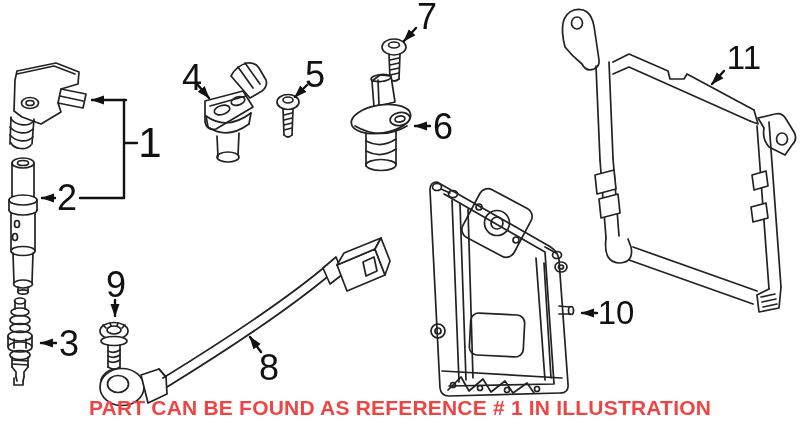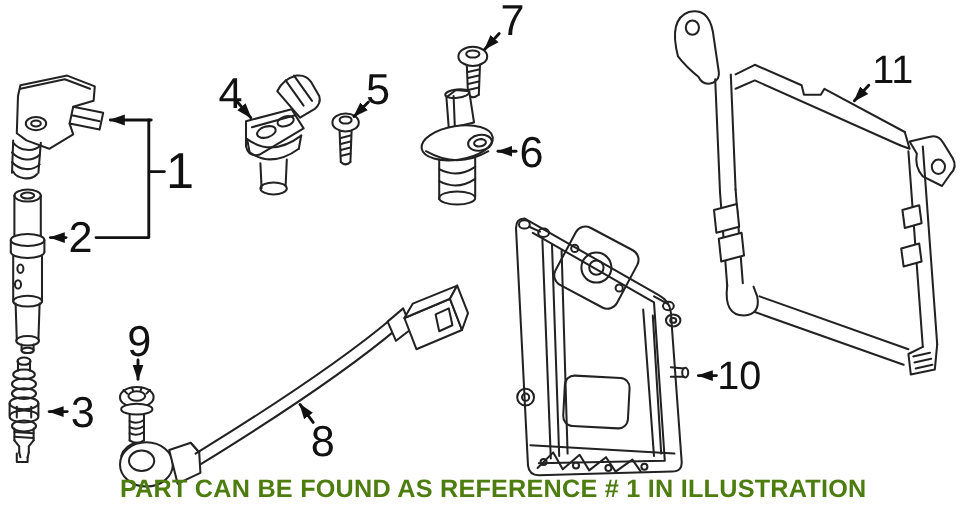--- a/index.html
+++ b/index.html
@@ -6,22 +6,22 @@
   .stage{position:relative;width:800px;height:428px;background:#fff;overflow:hidden;
          font-family:"Liberation Sans",sans-serif;}
   .stage svg{position:absolute;left:0;top:0;}
   .p{stroke:#222;stroke-width:1.7;fill:none;stroke-linecap:round;stroke-linejoin:round;}
   .pf{stroke:#222;stroke-width:1.7;fill:#fff;stroke-linejoin:round;}
   .ld{stroke:#111;stroke-width:2.4;fill:none;stroke-linecap:round;}
   .num{font-family:"Liberation Sans",sans-serif;font-size:36px;fill:#111;text-anchor:middle;}
   .num-lg{font-size:42px;}
   .num-sm{font-size:33px;}
   .caption{position:absolute;top:396px;left:50%;transform:translateX(-50%);
-           font:700 21px "Liberation Sans",sans-serif;color:#4d7c0f;
-           white-space:nowrap;letter-spacing:0.2px;z-index:5;margin-left:11px;}
+           font:700 21px "Liberation Sans",sans-serif;color:#ef4444;
+           white-space:nowrap;letter-spacing:0.2px;z-index:5;}
 </style>
 </head>
 <body>
 
 <div class="stage">
   <svg width="800" height="428" viewBox="0 0 800 428">
     <defs>
       <marker id="arw" markerWidth="14" markerHeight="12" refX="12" refY="5.5" orient="auto" markerUnits="userSpaceOnUse">
         <path d="M0,1 L13,5.5 L0,10 Z" fill="#111"></path>
       </marker>

